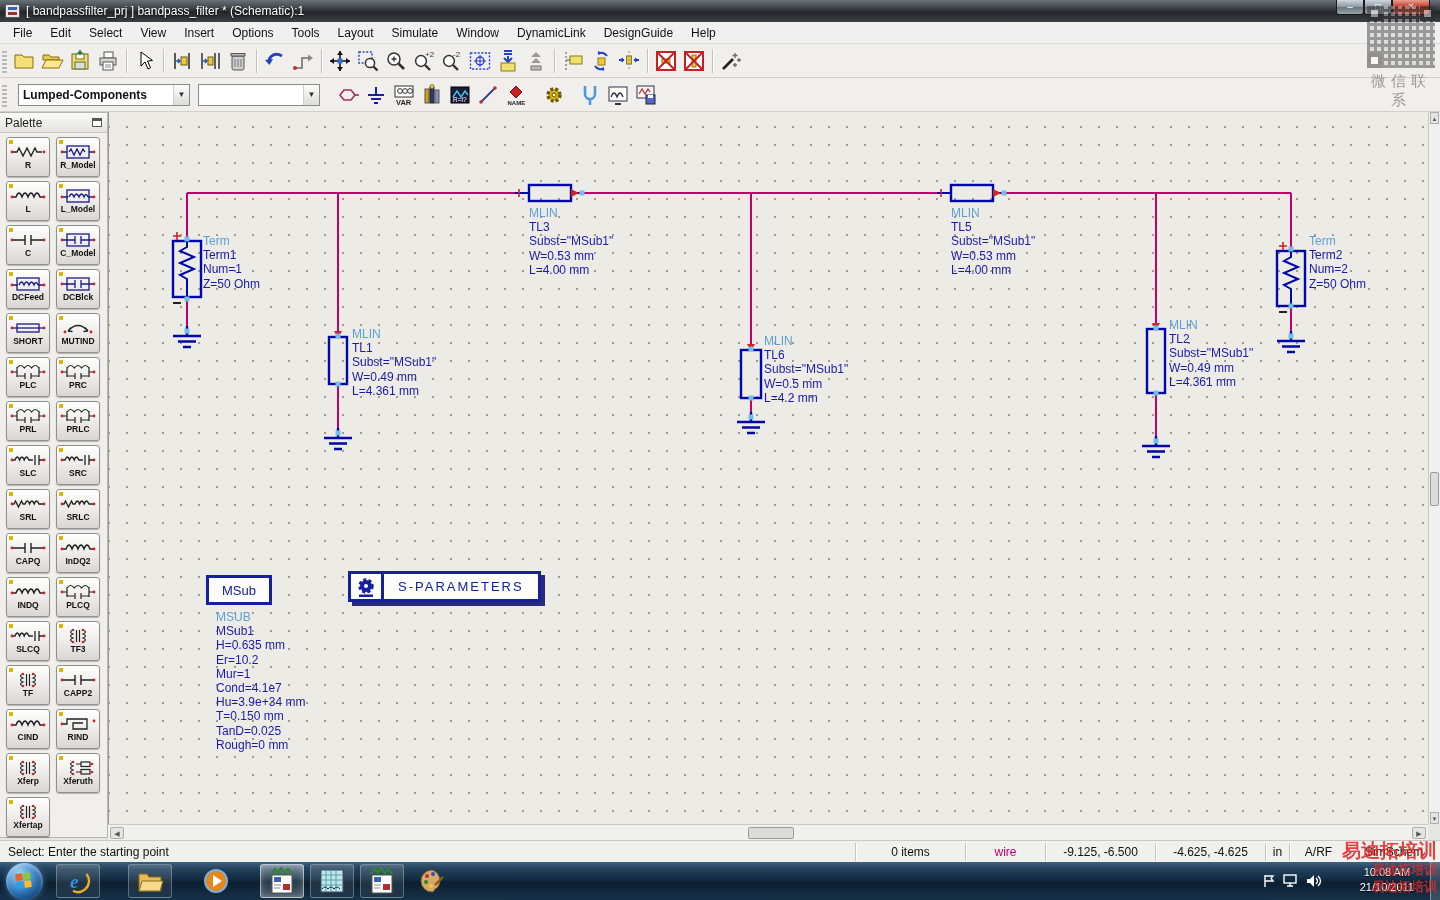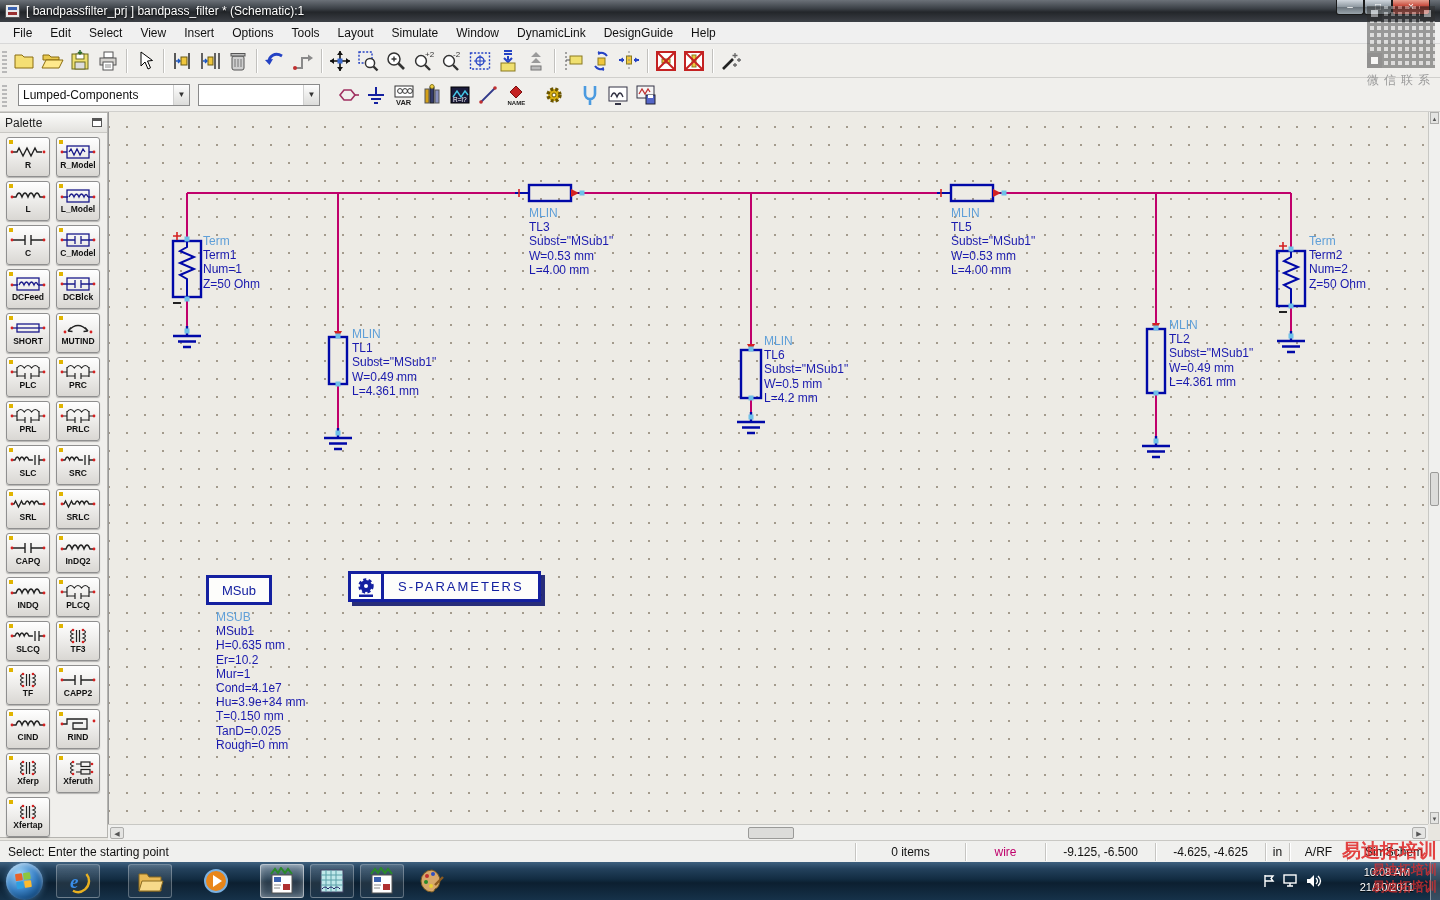--- a/index.html
+++ b/index.html
@@ -30,21 +30,21 @@
   
   .toolbar { position:absolute; left:0; width:1440px; height:34px; background:#f0efec;
     border-bottom:1px solid #d0cfcc; display:flex; align-items:center; }
   .toolbar1 { top:44px; } .toolbar2 { top:78px; }
   .grip { width:5px; height:24px; margin:0 3px 0 2px;
     background:repeating-linear-gradient(0deg,#b9b9b9 0 2px,transparent 2px 4px); }
   .tbtn { width:28px; height:28px; display:flex; align-items:center; justify-content:center; flex:0 0 auto; }
   .tsep { width:1px; height:24px; background:#c2c1be; margin:0 4px; box-shadow:1px 0 0 #fff; }
   .tbtn svg { width:24px; height:24px; }
   .dd { height:22px; background:#fff; border:1px solid #8a8a8a; display:flex; align-items:center;
-    font-size:12px; color:#111; position:relative; margin-left:8px; }
+    font-size:12px; color:#111; position:relative; margin-left:8px;font-weight:bold; }
   .dd .dd-text { padding:0 4px; flex:1; white-space:nowrap; overflow:hidden; }
   .dd .dd-arrow { width:16px; height:100%; display:flex; align-items:center; justify-content:center;
     font-size:8px; color:#333; border-left:1px solid #d0d0d0; background:linear-gradient(#fdfdfd,#dcdcda); }
   .dd1 { width:172px; } .dd2 { width:122px; }
 
   
   .workspace { position:absolute; left:0; top:112px; width:1440px; height:728px; background:#e8e6e0; }
 
   .palette-panel { position:absolute; left:0; top:0; width:108px; height:726px; background:#f0efec;
     border:1px solid #b5b4b0; border-left:none; }
@@ -120,21 +120,21 @@
   .show-desktop { position:absolute; right:0; top:0; width:10px; height:38px; background:rgba(255,255,255,.15);
     border-left:1px solid rgba(255,255,255,.4); }
 
   
   .qr-wrap { position:absolute; right:1px; top:6px; width:76px; z-index:9; text-align:center; }
   .qr { position:relative; width:68px; height:62px; margin:0 auto; opacity:.48;
     background:repeating-linear-gradient(90deg,#3a3a3a 0 3px,transparent 3px 7px),
                repeating-linear-gradient(0deg,#3a3a3a 0 3px,#c9c9c9 3px 7px); }
   .qr .fd { position:absolute; width:15px; height:15px; border:4px solid #2d2d2d; background:#fff; }
   .fd1{left:0;top:0;} .fd2{right:0;top:0;} .fd3{left:0;bottom:0;}
-  .qr-caption { margin-top:4px; font-size:12px; letter-spacing:5px; color:#9a9a9a; }
+  .qr-caption { margin-top:4px; font-size:15px; letter-spacing:5px; color:#9a9a9a; }
   .brand-watermark { position:absolute; right:3px; top:840px; z-index:10; text-align:right; pointer-events:none; }
   .brand-big { font-size:19px; font-weight:bold; color:rgba(225,35,35,.85); line-height:21px; }
   .brand-small { font-size:13px; font-weight:bold; color:rgba(225,45,45,.75); line-height:17px; }
 </style>
 </head>
 <body>
 
 <svg style="position:absolute;width:0;height:0" aria-hidden="true">
   <defs>
     <g id="s-res" stroke="#222" fill="none" stroke-width="1.4">

